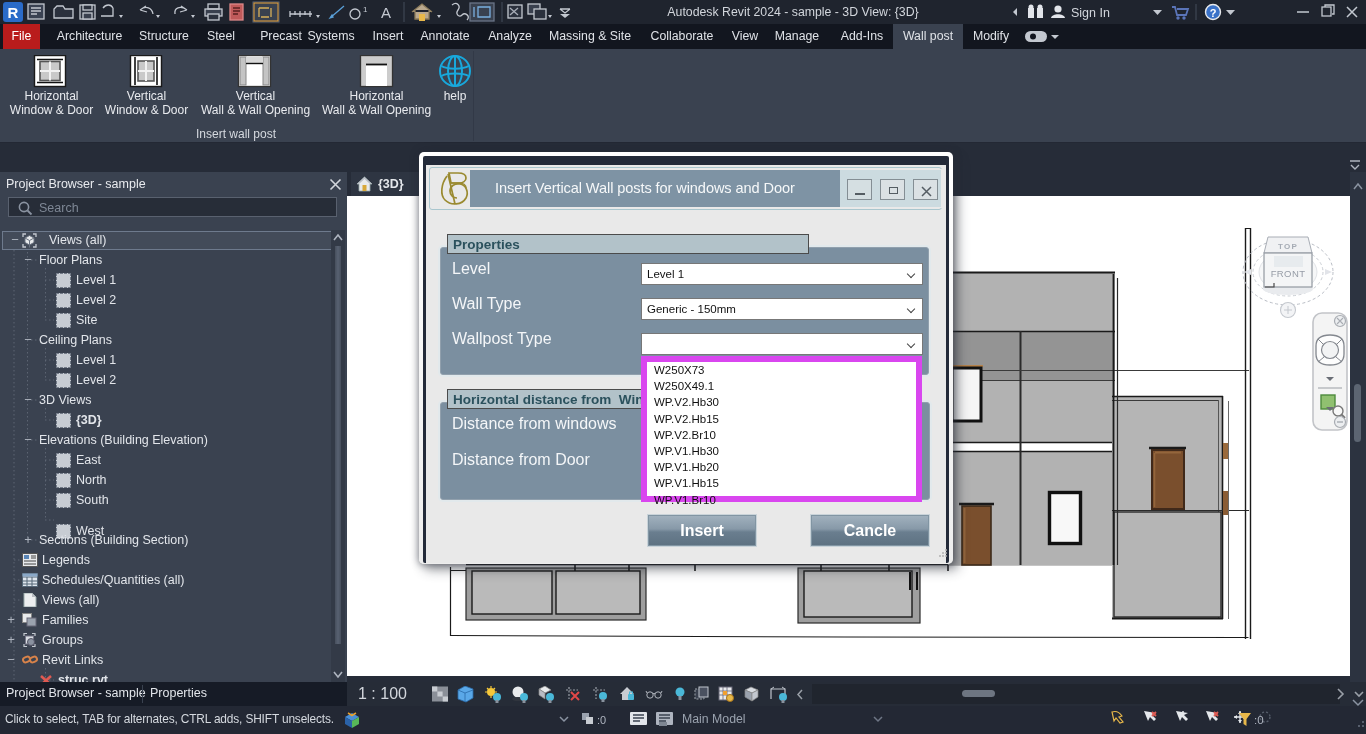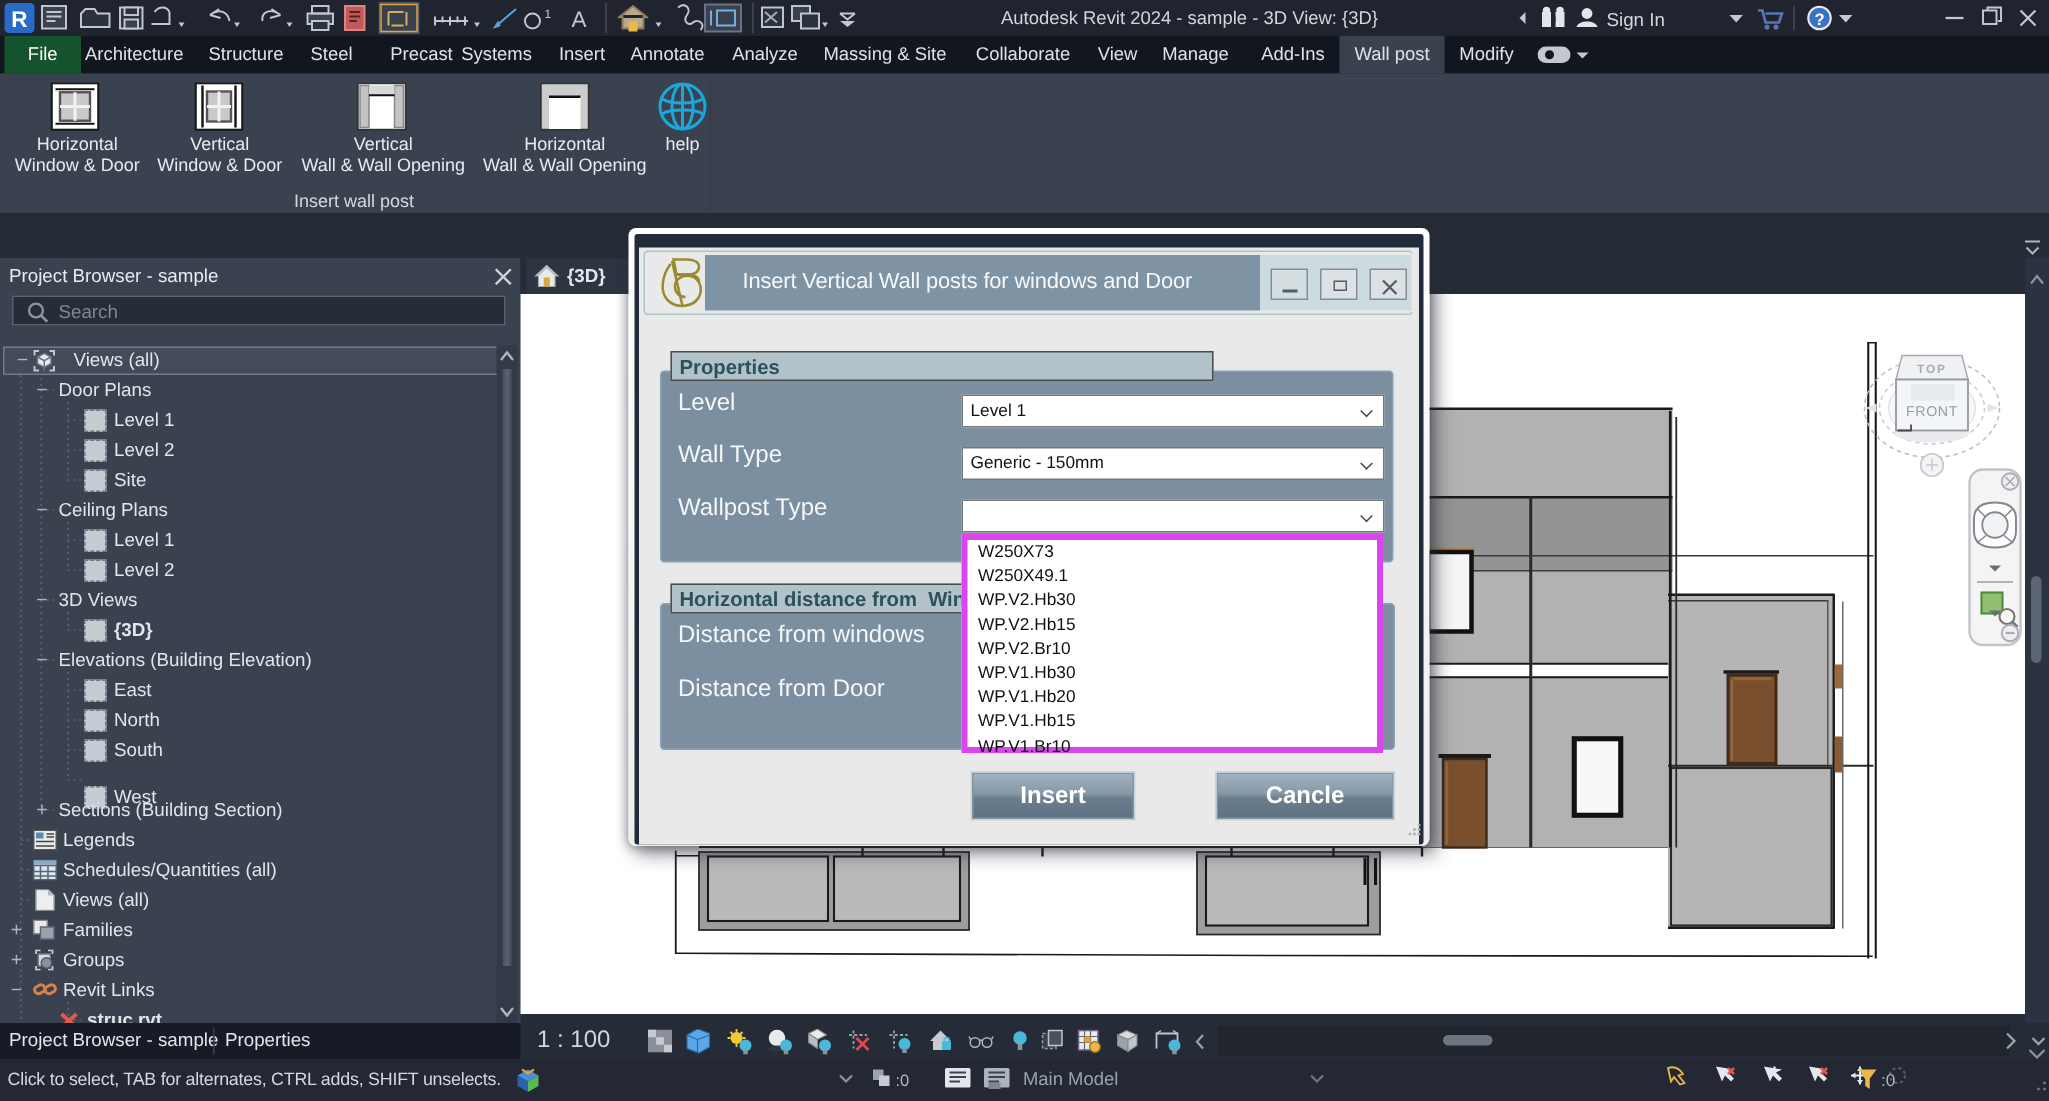--- a/index.html
+++ b/index.html
@@ -32,21 +32,21 @@
 #dlgdark{position:absolute;left:-1px;top:0px;width:526px;height:407px;background:#232a39;border-radius:2px;}
 #dlgbody{position:absolute;left:2px;top:9px;width:520px;height:398px;background:#e9e9e9;}
 #dialog{position:absolute;left:424px;top:156px;width:473px;height:407px;}
 
 #dlgtitle{position:absolute;left:5px;top:11px;width:513px;height:43px;background:#e9e9e9;border:1px solid #a9c6ce;border-radius:3px;}
 .ghead{position:absolute;z-index:2;height:20px;background:#b2c2c9;border:1px solid #4b4b4b;color:#2b515d;font-weight:bold;font-size:13.5px;line-height:19px;padding-left:5px;}
 .gbox{position:absolute;background:#7b8fa0;border:1px solid #91a0ad;box-shadow:0 0 0 2px #e2e9ec;border-radius:3px;}
 .glabel{position:absolute;color:#f4f6f8;font-size:16px;font-weight:400;}
 .combo{position:absolute;width:282px;height:22px;background:#fff;border:1px solid #777;font-size:11.5px;color:#111;line-height:20px;padding-left:5px;}
 .combo:after{content:"";position:absolute;right:8px;top:7px;width:5px;height:5px;border-right:1.4px solid #444;border-bottom:1.4px solid #444;transform:rotate(45deg);}
-#droplist{position:absolute;left:217px;top:200px;width:281px;height:146px;background:#fff;border:4px solid #d946ef;z-index:5;}
+#droplist{position:absolute;left:217px;top:200px;width:281px;height:146px;background:#fff;border:6px solid #d946ef;z-index:5;}
 .ditem{height:16.2px;font-size:11.5px;color:#111;padding-left:7px;line-height:16px;}
 .dbtn{position:absolute;top:358px;width:110px;height:33px;background:linear-gradient(#a2b2bf,#8799a8 45%,#6a7e8f 55%,#5d7181);border:1px solid #c9d3d9;box-shadow:inset 0 0 0 1px #8195a3;color:#fff;font-weight:bold;font-size:16px;text-align:center;line-height:31px;}
 </style>
 </head>
 <body>
 <div id="titlebar">
 <svg class="abs" style="left:0;top:0" width="1366" height="24" viewBox="0 0 1366 24">
  <g stroke="#c3c8d0" stroke-width="1.3" fill="none">
   <rect x="3" y="2" width="20" height="20" rx="3" fill="#2a6bc8" stroke="none"></rect>
   <text x="13" y="18" fill="#fff" font-size="15" font-weight="bold" text-anchor="middle" stroke="none" font-family="Liberation Sans">R</text>
@@ -118,21 +118,21 @@
         <text x="1213" y="16.5" font-size="11" font-weight="bold" fill="#fff" text-anchor="middle" stroke="none" font-family="Liberation Sans">?</text>
   <path d="M1226 10h9l-4.5 5z" fill="#c3c8d0" stroke="none"></path>
   <path d="M1297 12h12" stroke-width="1.5"></path>
   <rect x="1322" y="7" width="9" height="9"></rect>
         <path d="M1325 7v-2h9v9h-2"></path>
   <path d="M1347 7l10 10m0-10l-10 10" stroke-width="1.5"></path>
  </g>
 </svg>
 </div>
 <div id="tabrow">
-<div class="tab" style="left:3px;width:51px;background:#14532d;color:#fff;">File</div>
+<div class="tab" style="left:3px;width:37px;background:#b91c1c;color:#fff;">File</div>
 <div class="tab" style="left:52px;width:75px;">Architecture</div>
 <div class="tab" style="left:133px;width:62px;">Structure</div>
 <div class="tab" style="left:201px;width:40px;">Steel</div>
 <div class="tab" style="left:245px;width:52px;margin-left:10px;">Precast</div>
 <div class="tab" style="left:303px;width:56px;">Systems</div>
 <div class="tab" style="left:367px;width:42px;">Insert</div>
 <div class="tab" style="left:415px;width:60px;">Annotate</div>
 <div class="tab" style="left:483px;width:54px;">Analyze</div>
 <div class="tab" style="left:543px;width:94px;">Massing &amp; Site</div>
 <div class="tab" style="left:645px;width:74px;">Collaborate</div>
@@ -226,21 +226,21 @@
       <span class="exp" style="left:8px;">−</span>
  <svg class="abs" style="left:22px;top:3px" width="15" height="15" viewBox="0 0 15 15">
         <path d="M1 4v-3h3M11 1h3v3M14 11v3h-3M4 14h-3v-3" stroke="#c3c8d0" fill="none" stroke-width="1.3"></path>
         <path d="M7.5 2.5l4.5 2.5v4.5l-4.5 2.5-4.5-2.5v-4.5z" fill="#e8eaec" stroke="#6a7280" stroke-width="1"></path>
         <path d="M3 5l4.5 2.5 4.5-2.5M7.5 7.5v7" stroke="#6a7280" fill="none" stroke-width="1"></path>
       </svg>
  <span style="position:absolute;left:49px;">Views (all)</span>
     </div>
 <div class="trow" style="top:78px;">
       <span class="exp" style="left:21px;">−</span>
-      <span style="position:absolute;left:39px;">Door Plans</span>
+      <span style="position:absolute;left:39px;">Floor Plans</span>
     </div>
 <div class="trow" style="top:98px;">
       <span class="lvicon" style="left:56px;"></span>
       <span style="position:absolute;left:76px;">Level 1</span>
     </div>
 <div class="trow" style="top:118px;">
       <span class="lvicon" style="left:56px;"></span>
       <span style="position:absolute;left:76px;">Level 2</span>
     </div>
 <div class="trow" style="top:138px;">

